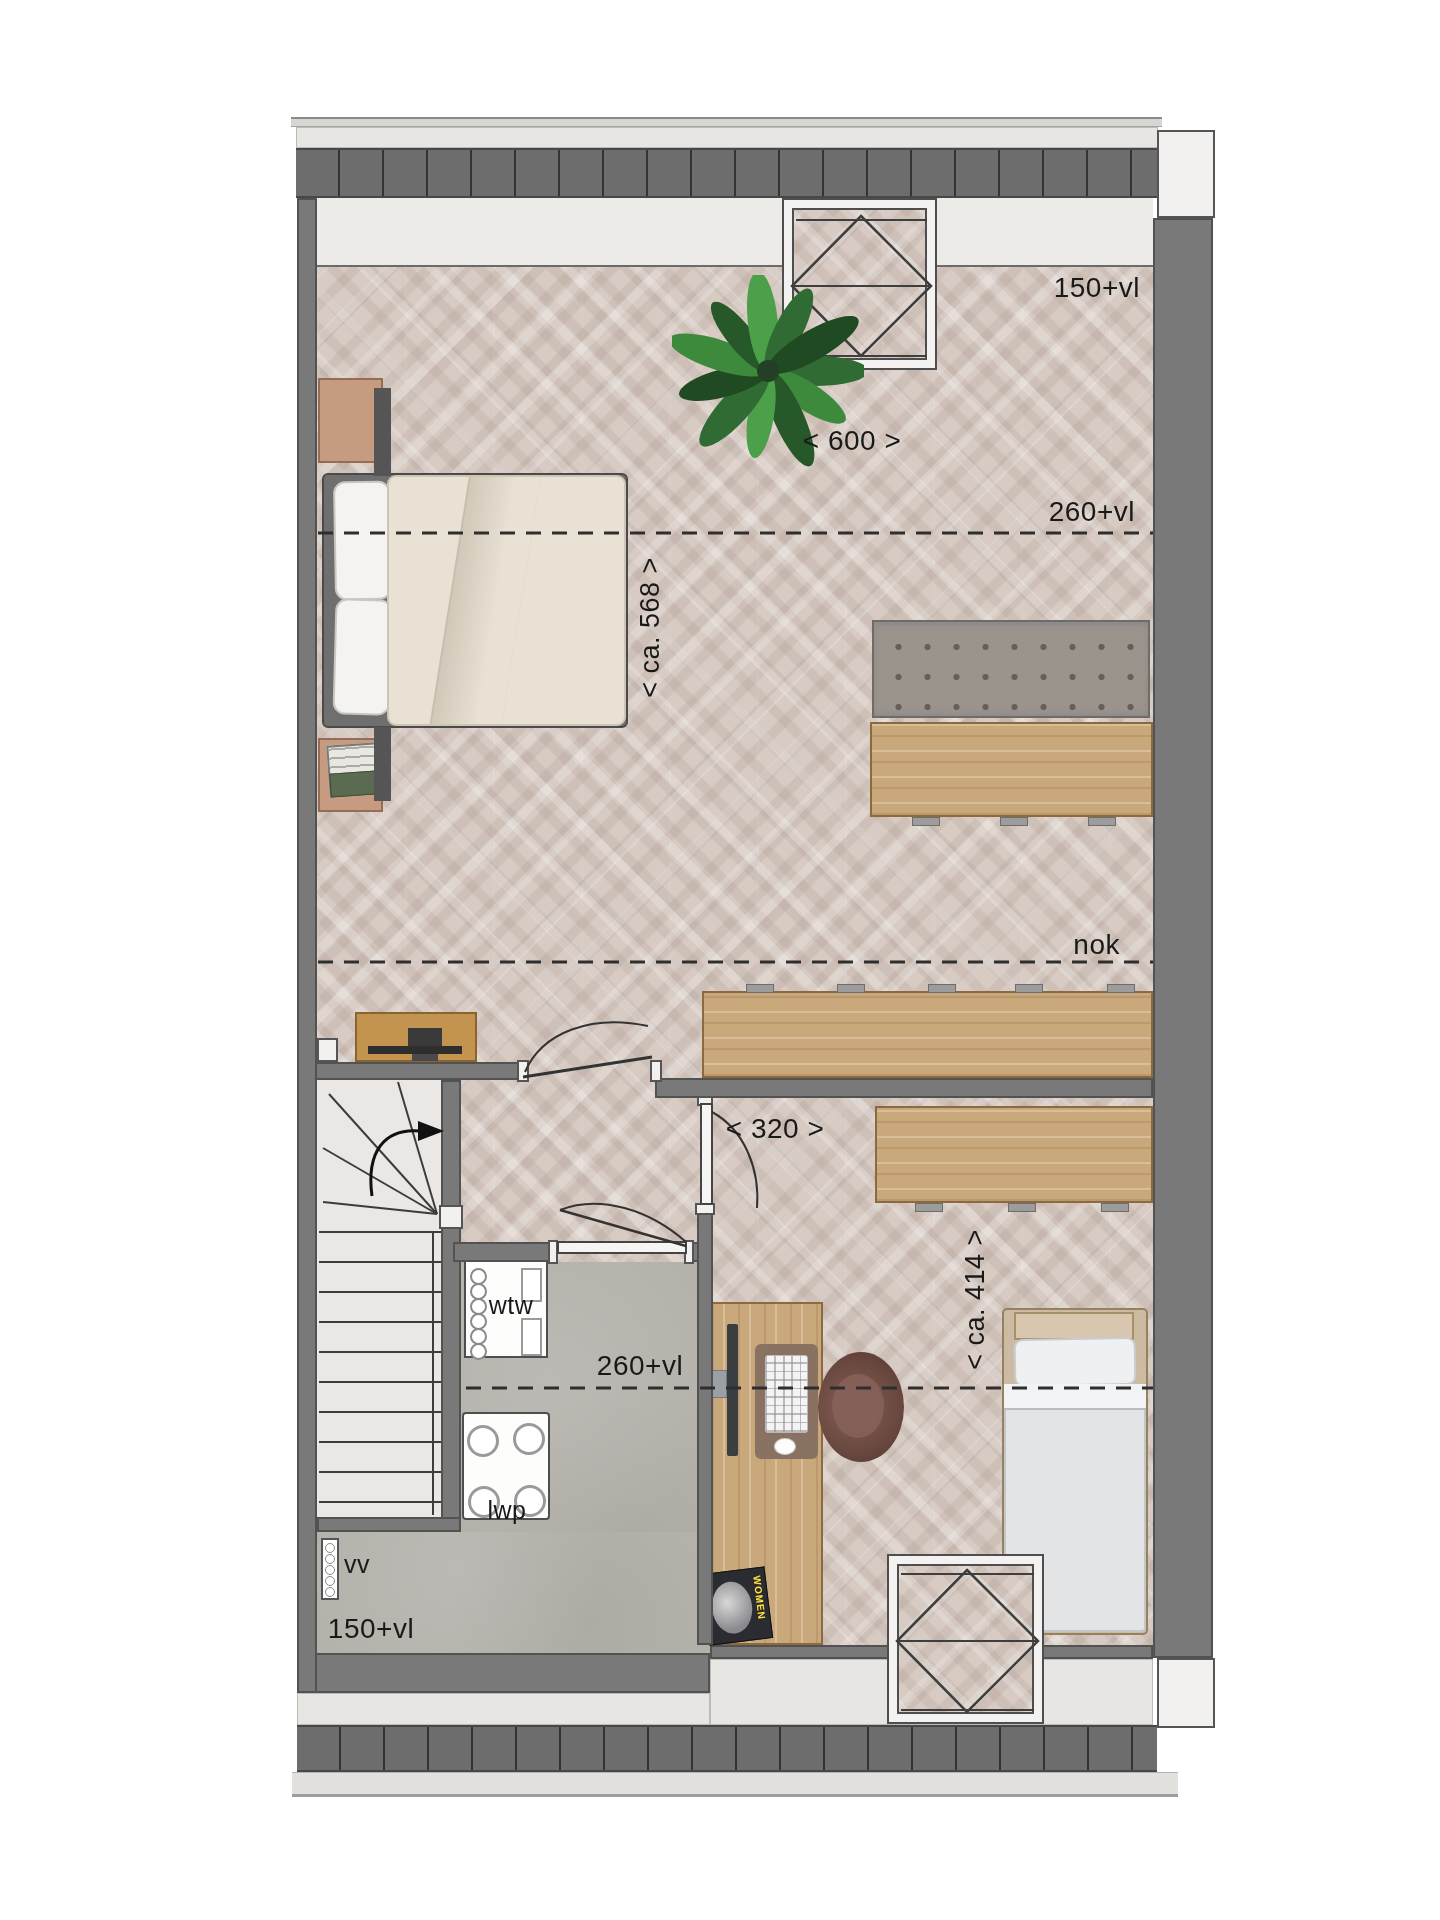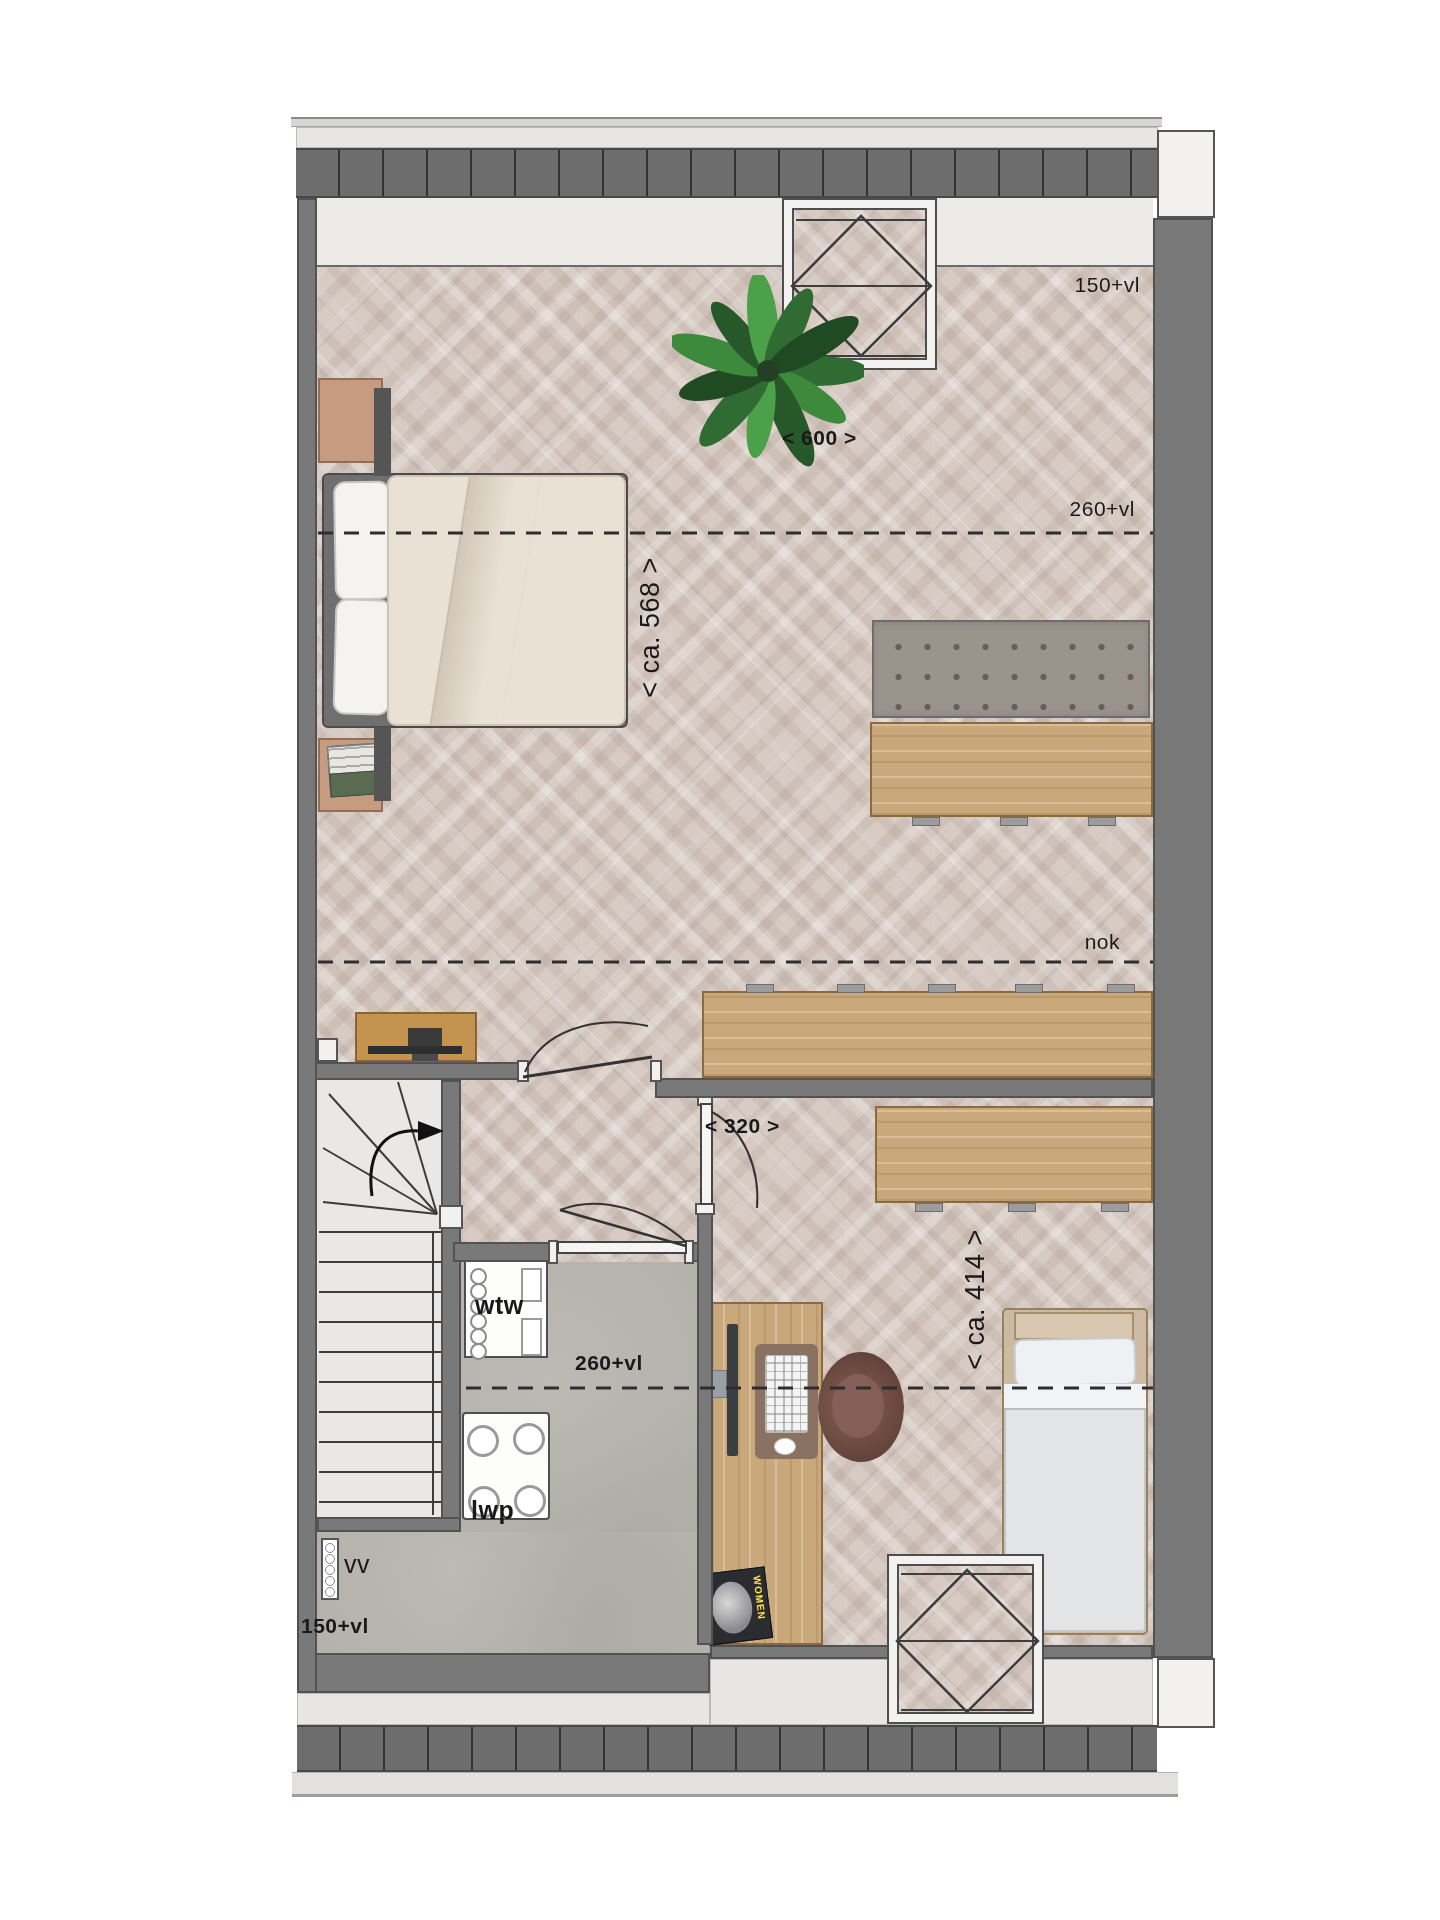--- a/index.html
+++ b/index.html
@@ -37,22 +37,22 @@
   .cush { background-color:#9b948d; border:2px solid #716b64;
     background-image: radial-gradient(circle, #675f58 0 2.6px, rgba(0,0,0,0) 3.6px);
     background-size:29px 30px; background-position:10px 10px;
     box-shadow: inset 0 5px 6px -3px rgba(110,125,140,.55), inset 0 -5px 6px -3px rgba(110,125,140,.45); }
   .kbd { background:#f4f4f4; border:1px solid #b9b9b9; border-radius:3px;
     background-image: repeating-linear-gradient(0deg, rgba(140,140,140,.55) 0 1.5px, rgba(0,0,0,0) 1.5px 8.5px),
                       repeating-linear-gradient(90deg, rgba(140,140,140,.55) 0 1.5px, rgba(0,0,0,0) 1.5px 8.5px); }
   .holecirc { position:absolute; border-radius:50%; background:#ffffff; }
 
   
-  .lbl { position:absolute; font-size:21px; line-height:1.1; color:#191919; letter-spacing:.5px; }
-  .lbl.c { text-align:left;font-weight:bold; } .lbl.r { text-align:right; }
+  .lbl { position:absolute; font-size:28px; line-height:1.1; color:#191919; letter-spacing:.5px; }
+  .lbl.c { text-align:center; } .lbl.r { text-align:right; }
   .vlab { position:absolute; display:flex; align-items:center; justify-content:center; }
   .vlab span { transform:rotate(-90deg); white-space:nowrap; font-size:27px; color:#191919; letter-spacing:.5px; }
   .small { font-size:25px; }
 
   
   #ridge       { left:291px; top:117px;  width:871px; height:10px; background:#d8d6d3; border-top:2px solid #8b8b8b; border-bottom:1px solid #a9a7a4; }
   #bandLightTop{ left:296px; top:127px;  width:862px; height:21px; }
   #bandDarkTop { left:296px; top:148px;  width:862px; height:50px; }
   #strip150top { left:317px; top:198px;  width:836px; height:69px; background:#edebe8; border-bottom:2px solid #6a6a6a; }
   #wallL  { left:297px; top:198px;  width:20px;  height:1495px; }

